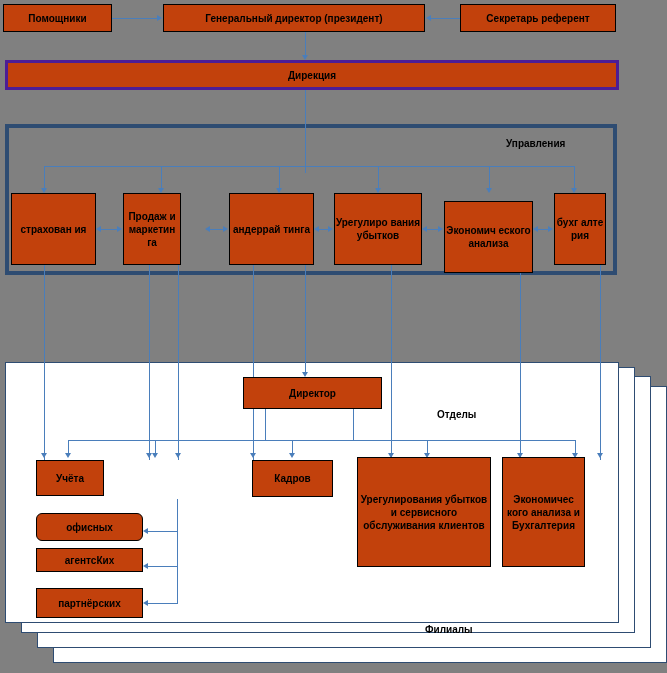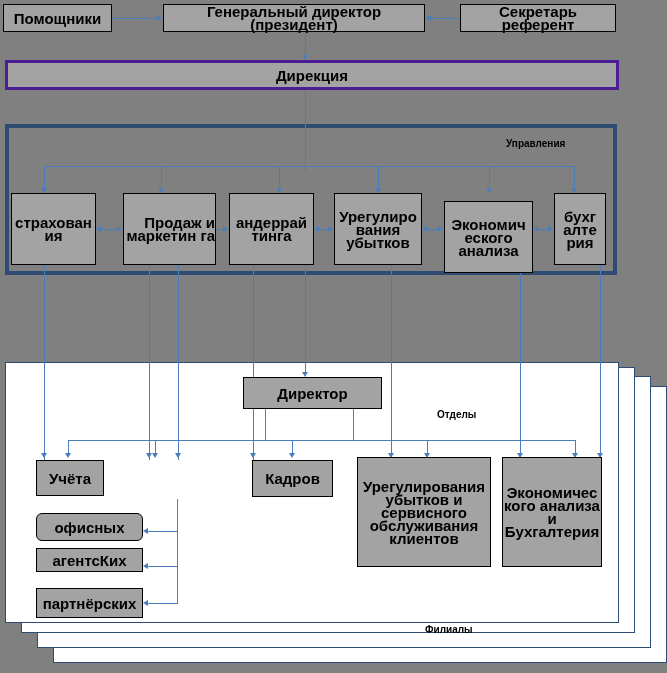--- a/index.html
+++ b/index.html
@@ -8,30 +8,30 @@
     background:#808080;
     font-family:"Liberation Sans", sans-serif;
     position:relative;
     overflow:hidden;
   }
   #stage{position:absolute;left:0;top:0;width:667px;height:673px;}
 
   
   .box{
     position:absolute;
-    background:#a3a3a3;
+    background:#c2410c;
     border:1px solid #000000;
     box-sizing:border-box;
     display:flex;
     align-items:center;
     justify-content:center;
     text-align:center;
     font-weight:bold;
     color:#000000;
-    font-size:15px;
+    font-size:10px;
     line-height:13px;
     z-index:6;
   }
   .box.thick{border:3px solid #4c1d95;}
 
   
   .frame{
     position:absolute;
     box-sizing:border-box;
     z-index:2;
@@ -120,21 +120,21 @@
 
   <div class="ln lnv" style="left:489px;top:166px;height:23px;"></div>
   <div class="arr arr-d" style="left:486px;top:188px;"></div>
 
   <div class="ln lnv" style="left:574px;top:166px;height:23px;"></div>
   <div class="arr arr-d" style="left:571px;top:188px;"></div>
 
   <div class="box" style="left:11px;top:193px;width:85px;height:72px;">
     <span>страхован ия</span>
   </div>
-  <div class="box" style="left:123px;top:193px;width:93px;height:72px;text-align:right;">
+  <div class="box" style="left:123px;top:193px;width:58px;height:72px;">
     <span>Продаж и маркетин га</span>
   </div>
   <div class="box" style="left:229px;top:193px;width:85px;height:72px;">
     <span>андеррай тинга</span>
   </div>
   <div class="box" style="left:334px;top:193px;width:88px;height:72px;">
     <span>Урегулиро вания убытков</span>
   </div>
   <div class="box" style="left:444px;top:193px;width:89px;height:72px;margin-top:8px;">
     <span>Экономич еского анализа</span>
@@ -216,21 +216,21 @@
 
   <div class="box" style="left:36px;top:460px;width:68px;height:36px;">
     <span>Учёта</span>
   </div>
   <div class="box" style="left:252px;top:460px;width:81px;height:37px;">
     <span>Кадров</span>
   </div>
   <div class="box" style="left:357px;top:457px;width:134px;height:110px;">
     <span>Урегулирования убытков и сервисного обслуживания клиентов</span>
   </div>
-  <div class="box" style="left:502px;top:457px;width:100px;height:110px;">
+  <div class="box" style="left:502px;top:457px;width:83px;height:110px;">
     <span>Экономичес кого анализа и Бухгалтерия</span>
   </div>
 
   <div class="ln lnv" style="left:177px;top:499px;height:104px;"></div>
 
   <div class="ln lnh" style="left:148px;top:531px;width:30px;"></div>
   <div class="arr arr-l" style="left:143px;top:528px;"></div>
 
   <div class="ln lnh" style="left:148px;top:566px;width:30px;"></div>
   <div class="arr arr-l" style="left:143px;top:563px;"></div>

